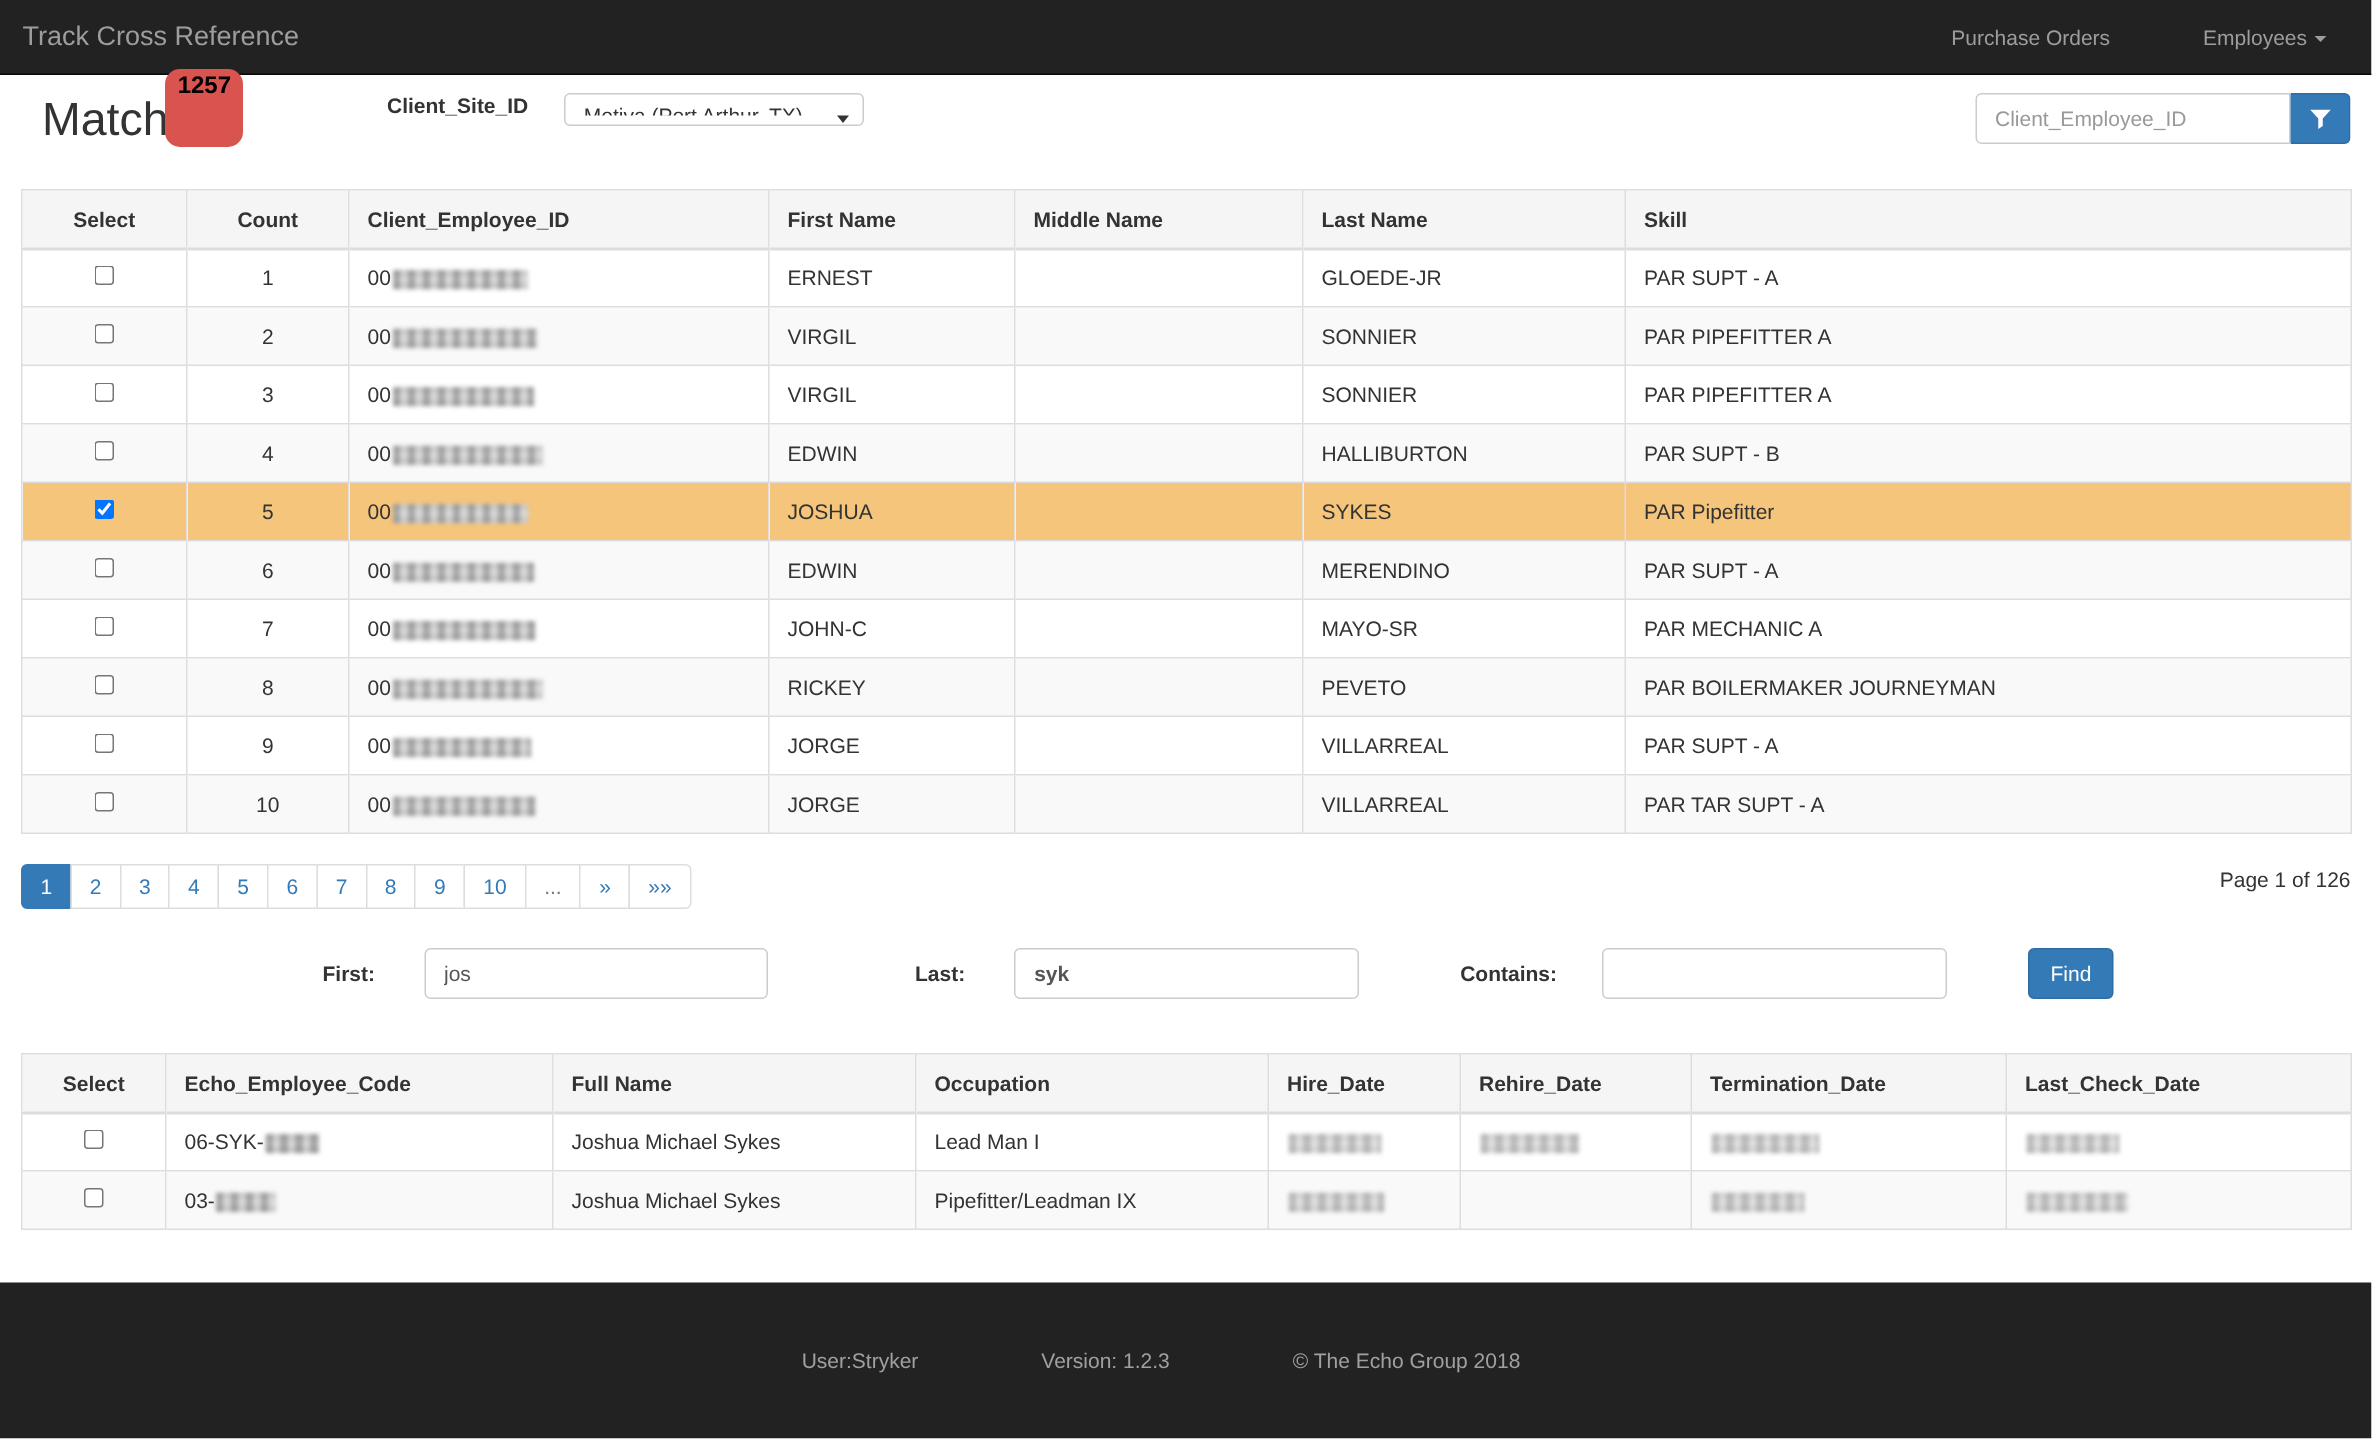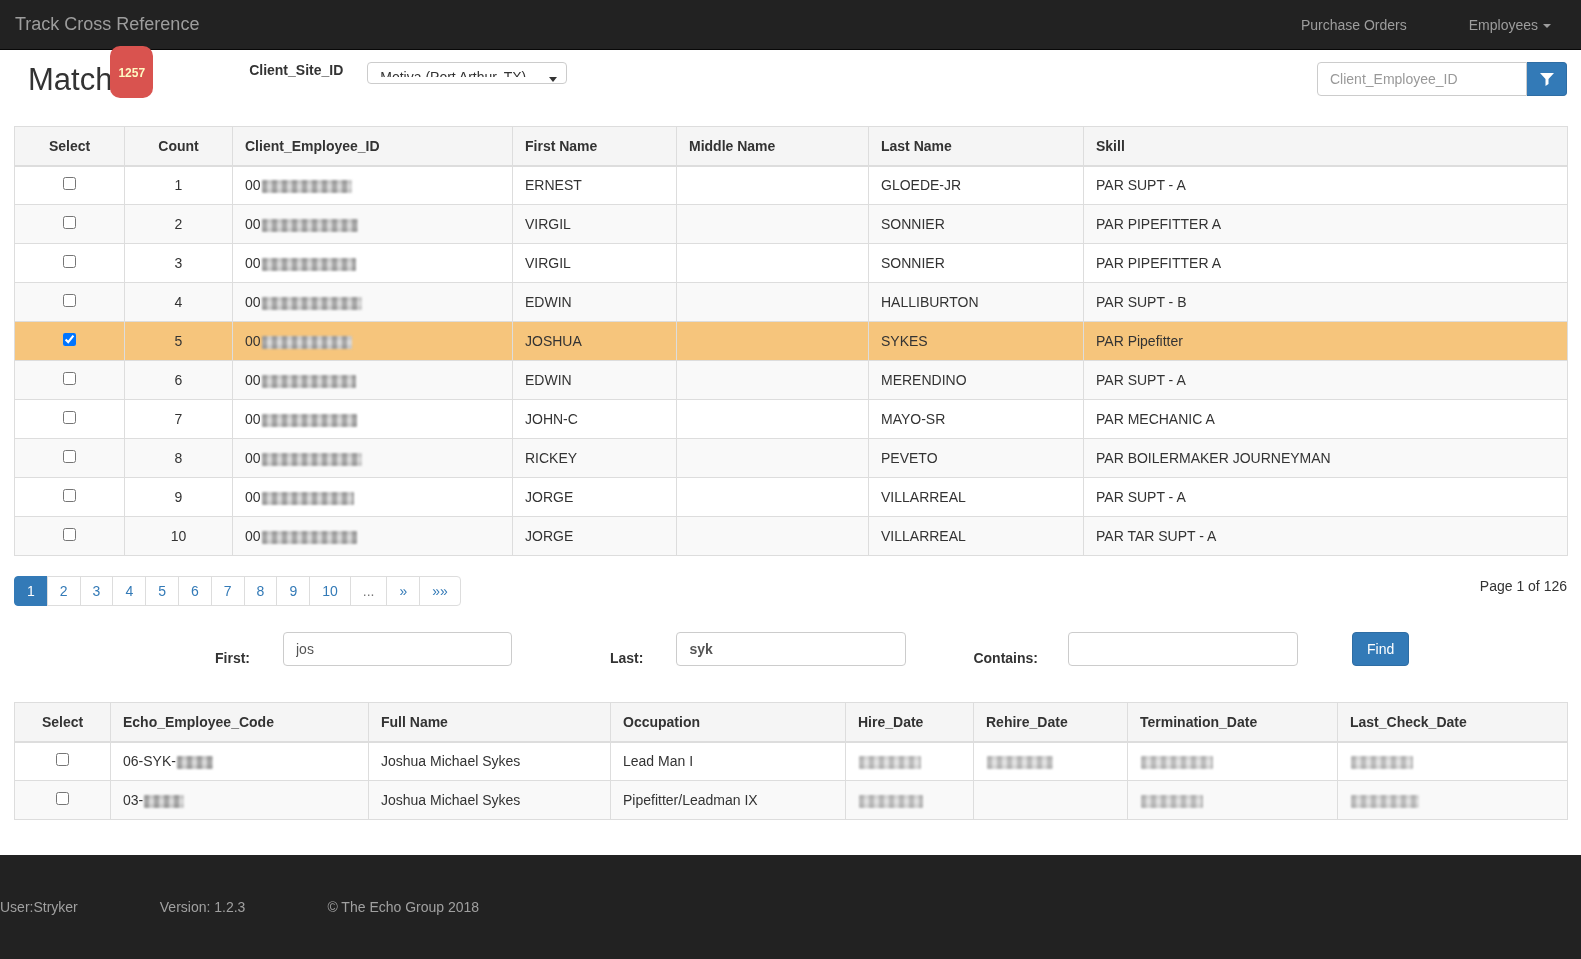--- a/index.html
+++ b/index.html
@@ -22,22 +22,22 @@
     display:inline-block; width:0; height:0; margin-left:5px; vertical-align:middle;
     border-top:4px dashed #9d9d9d; border-right:4px solid transparent; border-left:4px solid transparent;
   }
 
   
   .content { padding:0 14px; flex:1 0 auto; }
 
   .head-row { display:flex; margin:12px 0 12px 14px; height:52px; }
   .page-title { font-size:31px; font-weight:400; color:#333; }
   .badge {
-    display:inline-block; background:#d9534f; color:#fef9c3; font-size:12px; font-weight:bold;
-    padding:20px 8px; border-radius:10px; transform:translateY(-16px); margin-left:-2px;
+    display:inline-block; background:#d9534f; color:#000000; font-size:16px; font-weight:bold;
+    padding:3px 8px; border-radius:10px; transform:translateY(-16px); margin-left:-2px;
   }
   .site-label { font-weight:bold; margin-left:96px; }
   .select-wrap { position:relative; margin-left:24px; }
   .site-select {
     -webkit-appearance:none; appearance:none;
     width:200px; height:22px; padding:6px 24px 6px 12px;
     border:1px solid #ccc; border-radius:4px; background:#fff; color:#333; font-size:14px;
     font-family:"Liberation Sans", sans-serif;
   }
   .select-caret {
@@ -87,21 +87,21 @@
     color:#337ab7; text-decoration:none; background:#fff; min-width:32px; text-align:center;
     cursor:pointer;
   }
   .pagination li:first-child a { border-radius:4px 0 0 4px; margin-left:0; }
   .pagination li:last-child a { border-radius:0 4px 4px 0; }
   .pagination li.active a { background:#337ab7; border-color:#337ab7; color:#fff; }
   .pagination li.gap a { color:#777; }
   .page-info { margin-left:auto; color:#333; padding-top:2px; }
 
   
-  .filter-row { display:flex; align-items:flex-end; margin-top:26px; height:34px; }
+  .filter-row { display:flex; align-items:center; margin-top:26px; height:34px; }
   .filter-row label { font-weight:bold; }
   .f-input {
     height:34px; border:1px solid #ccc; border-radius:4px; padding:6px 12px;
     font-size:14px; color:#555; font-family:"Liberation Sans", sans-serif;
   }
   .lbl-first { margin-left:201px; }
   .in-first  { width:229px; margin-left:33px; }
   .lbl-last  { margin-left:98px; }
   .in-last   { width:230px; margin-left:33px;font-weight:bold; }
   .lbl-contains { margin-left:67px; }
@@ -110,21 +110,21 @@
     margin-left:54px; background:#337ab7; border:1px solid #2e6da4; color:#fff;
     padding:6px 14px; border-radius:4px; font-size:14px; cursor:pointer; height:34px;
     font-family:"Liberation Sans", sans-serif;
   }
 
   .emp-table-wrap { margin-top:36px; }
 
   
   .footer {
     margin-top:auto; height:104px; background:#222; flex:0 0 auto;
-    display:flex; align-items:center; justify-content:flex-start;
+    display:flex; align-items:center; justify-content:center;
     padding-right:33px; gap:82px; color:#a0a0a0; font-size:14px;
   }
 </style>
 </head>
 <body>
 <div class="page">
 
 <div class="navbar">
   <span class="brand">Track Cross Reference</span>
   <div class="nav-right">

